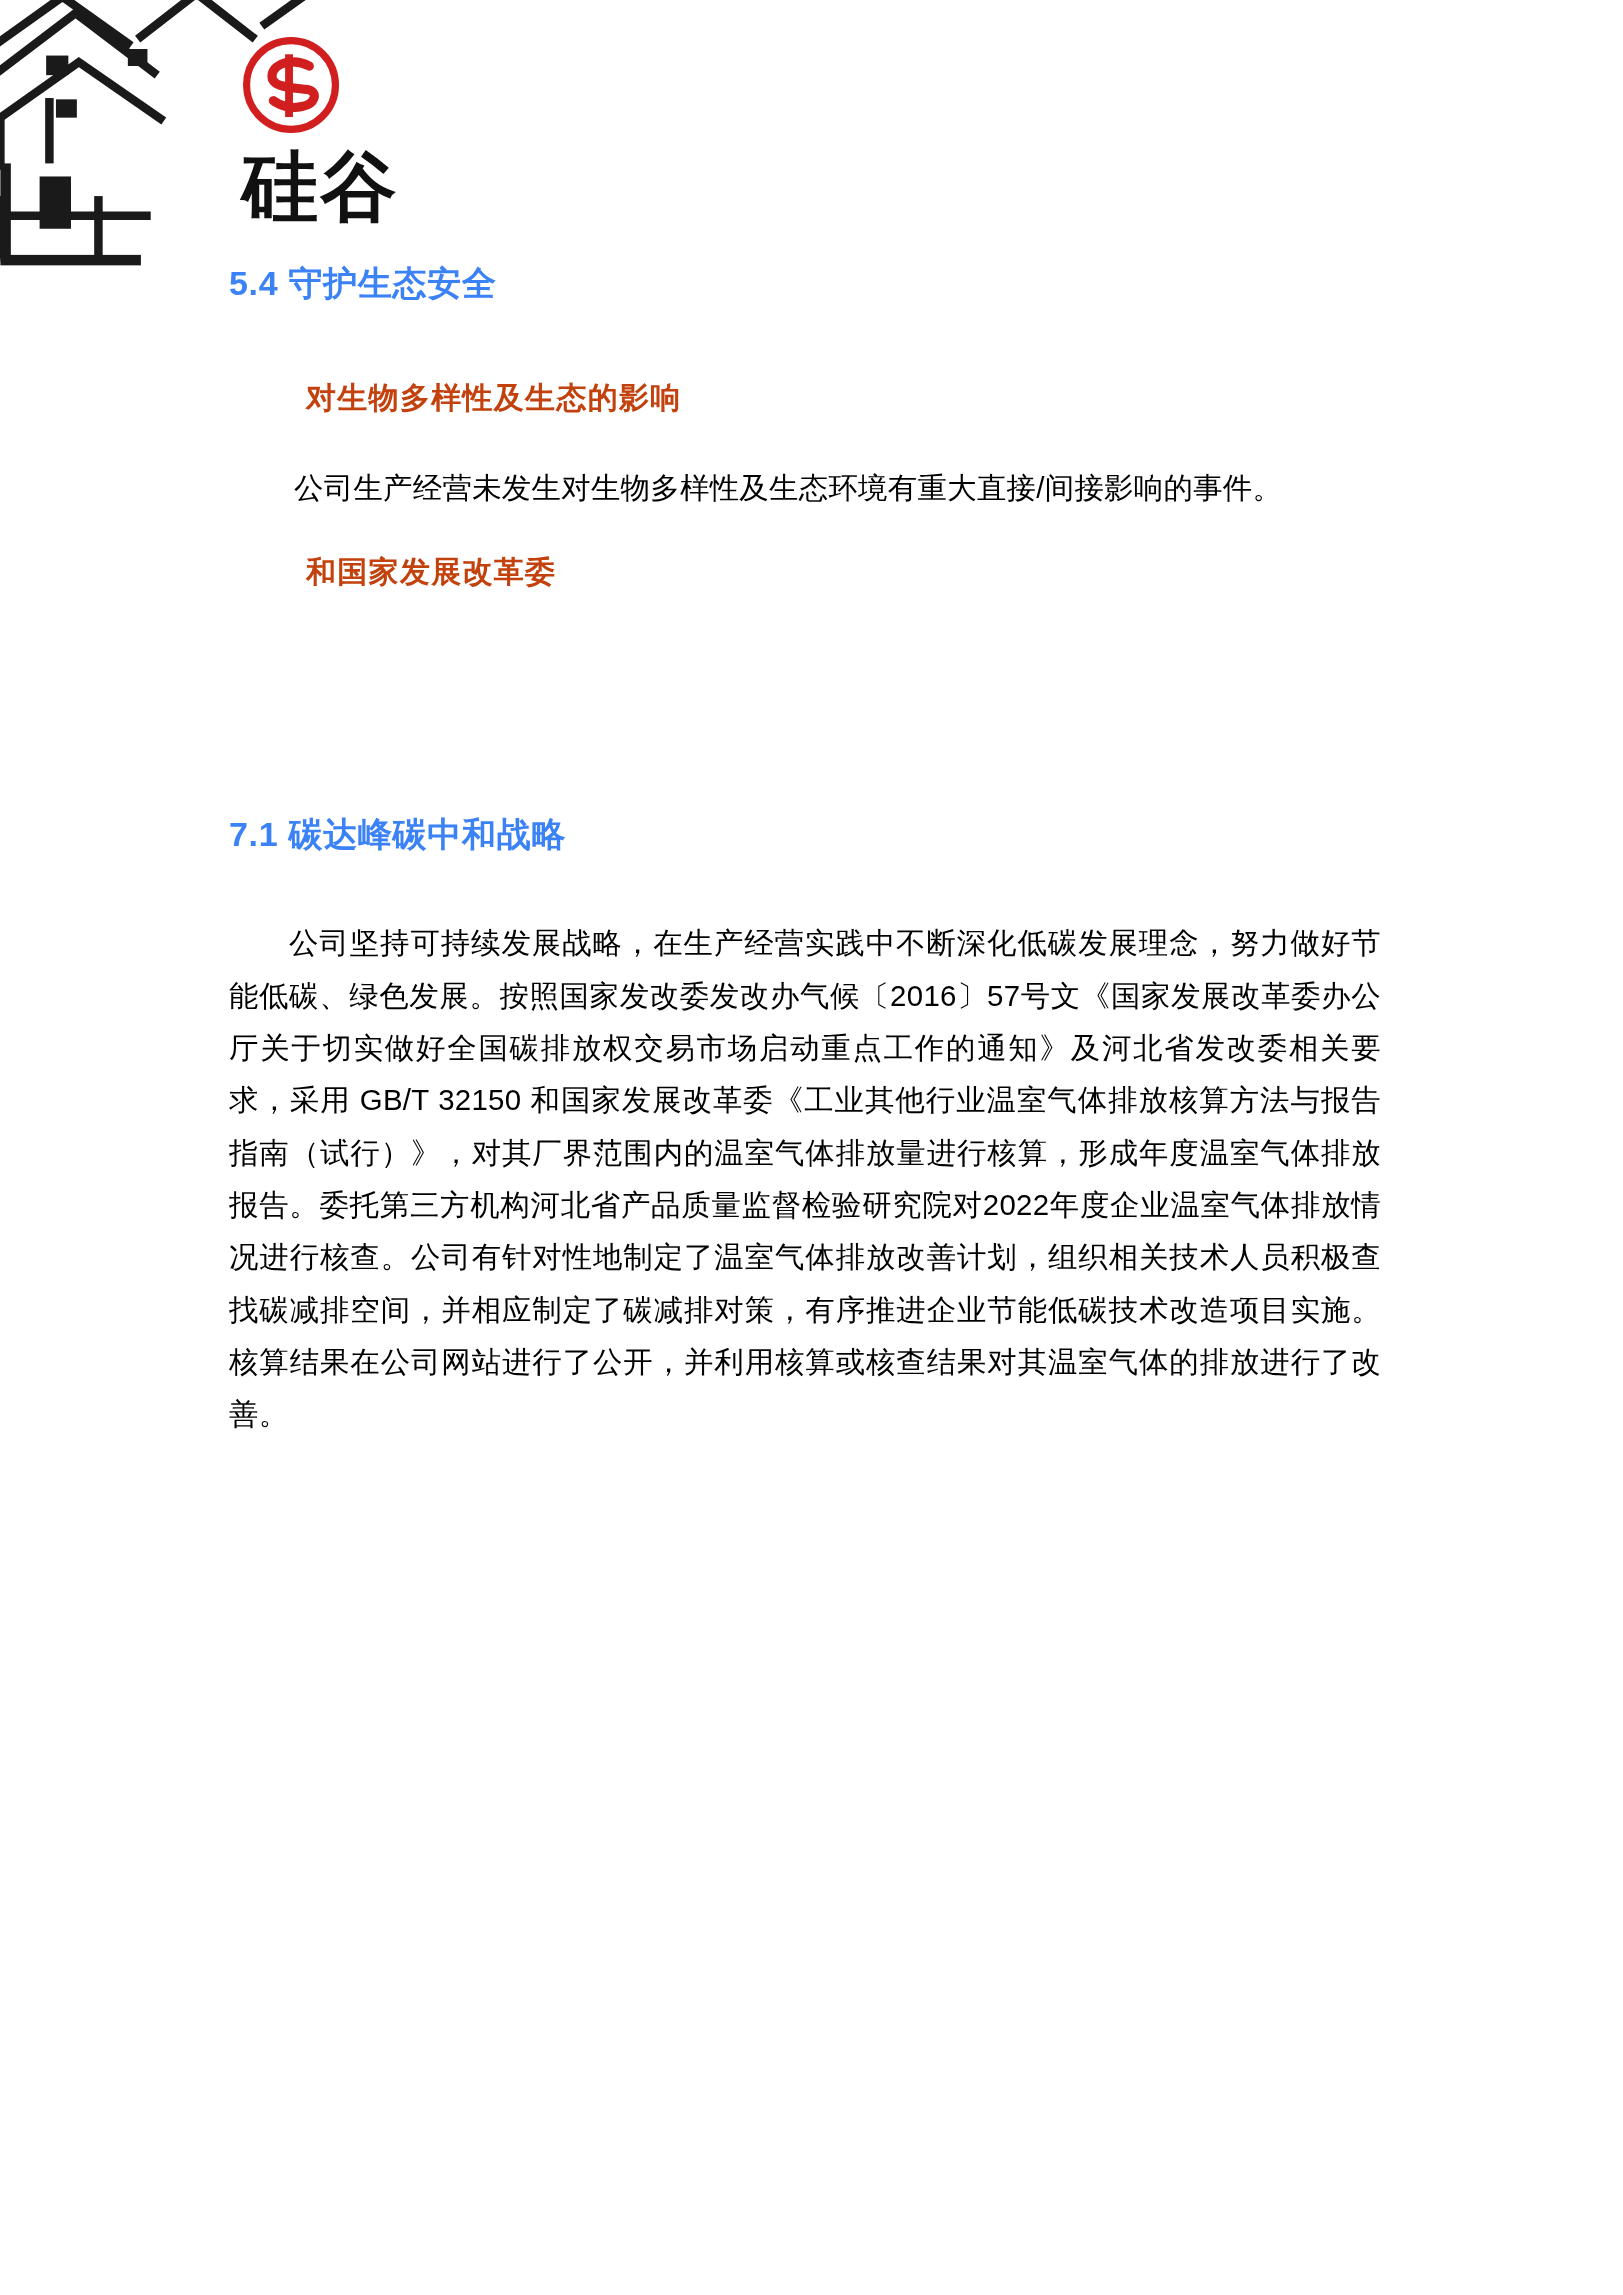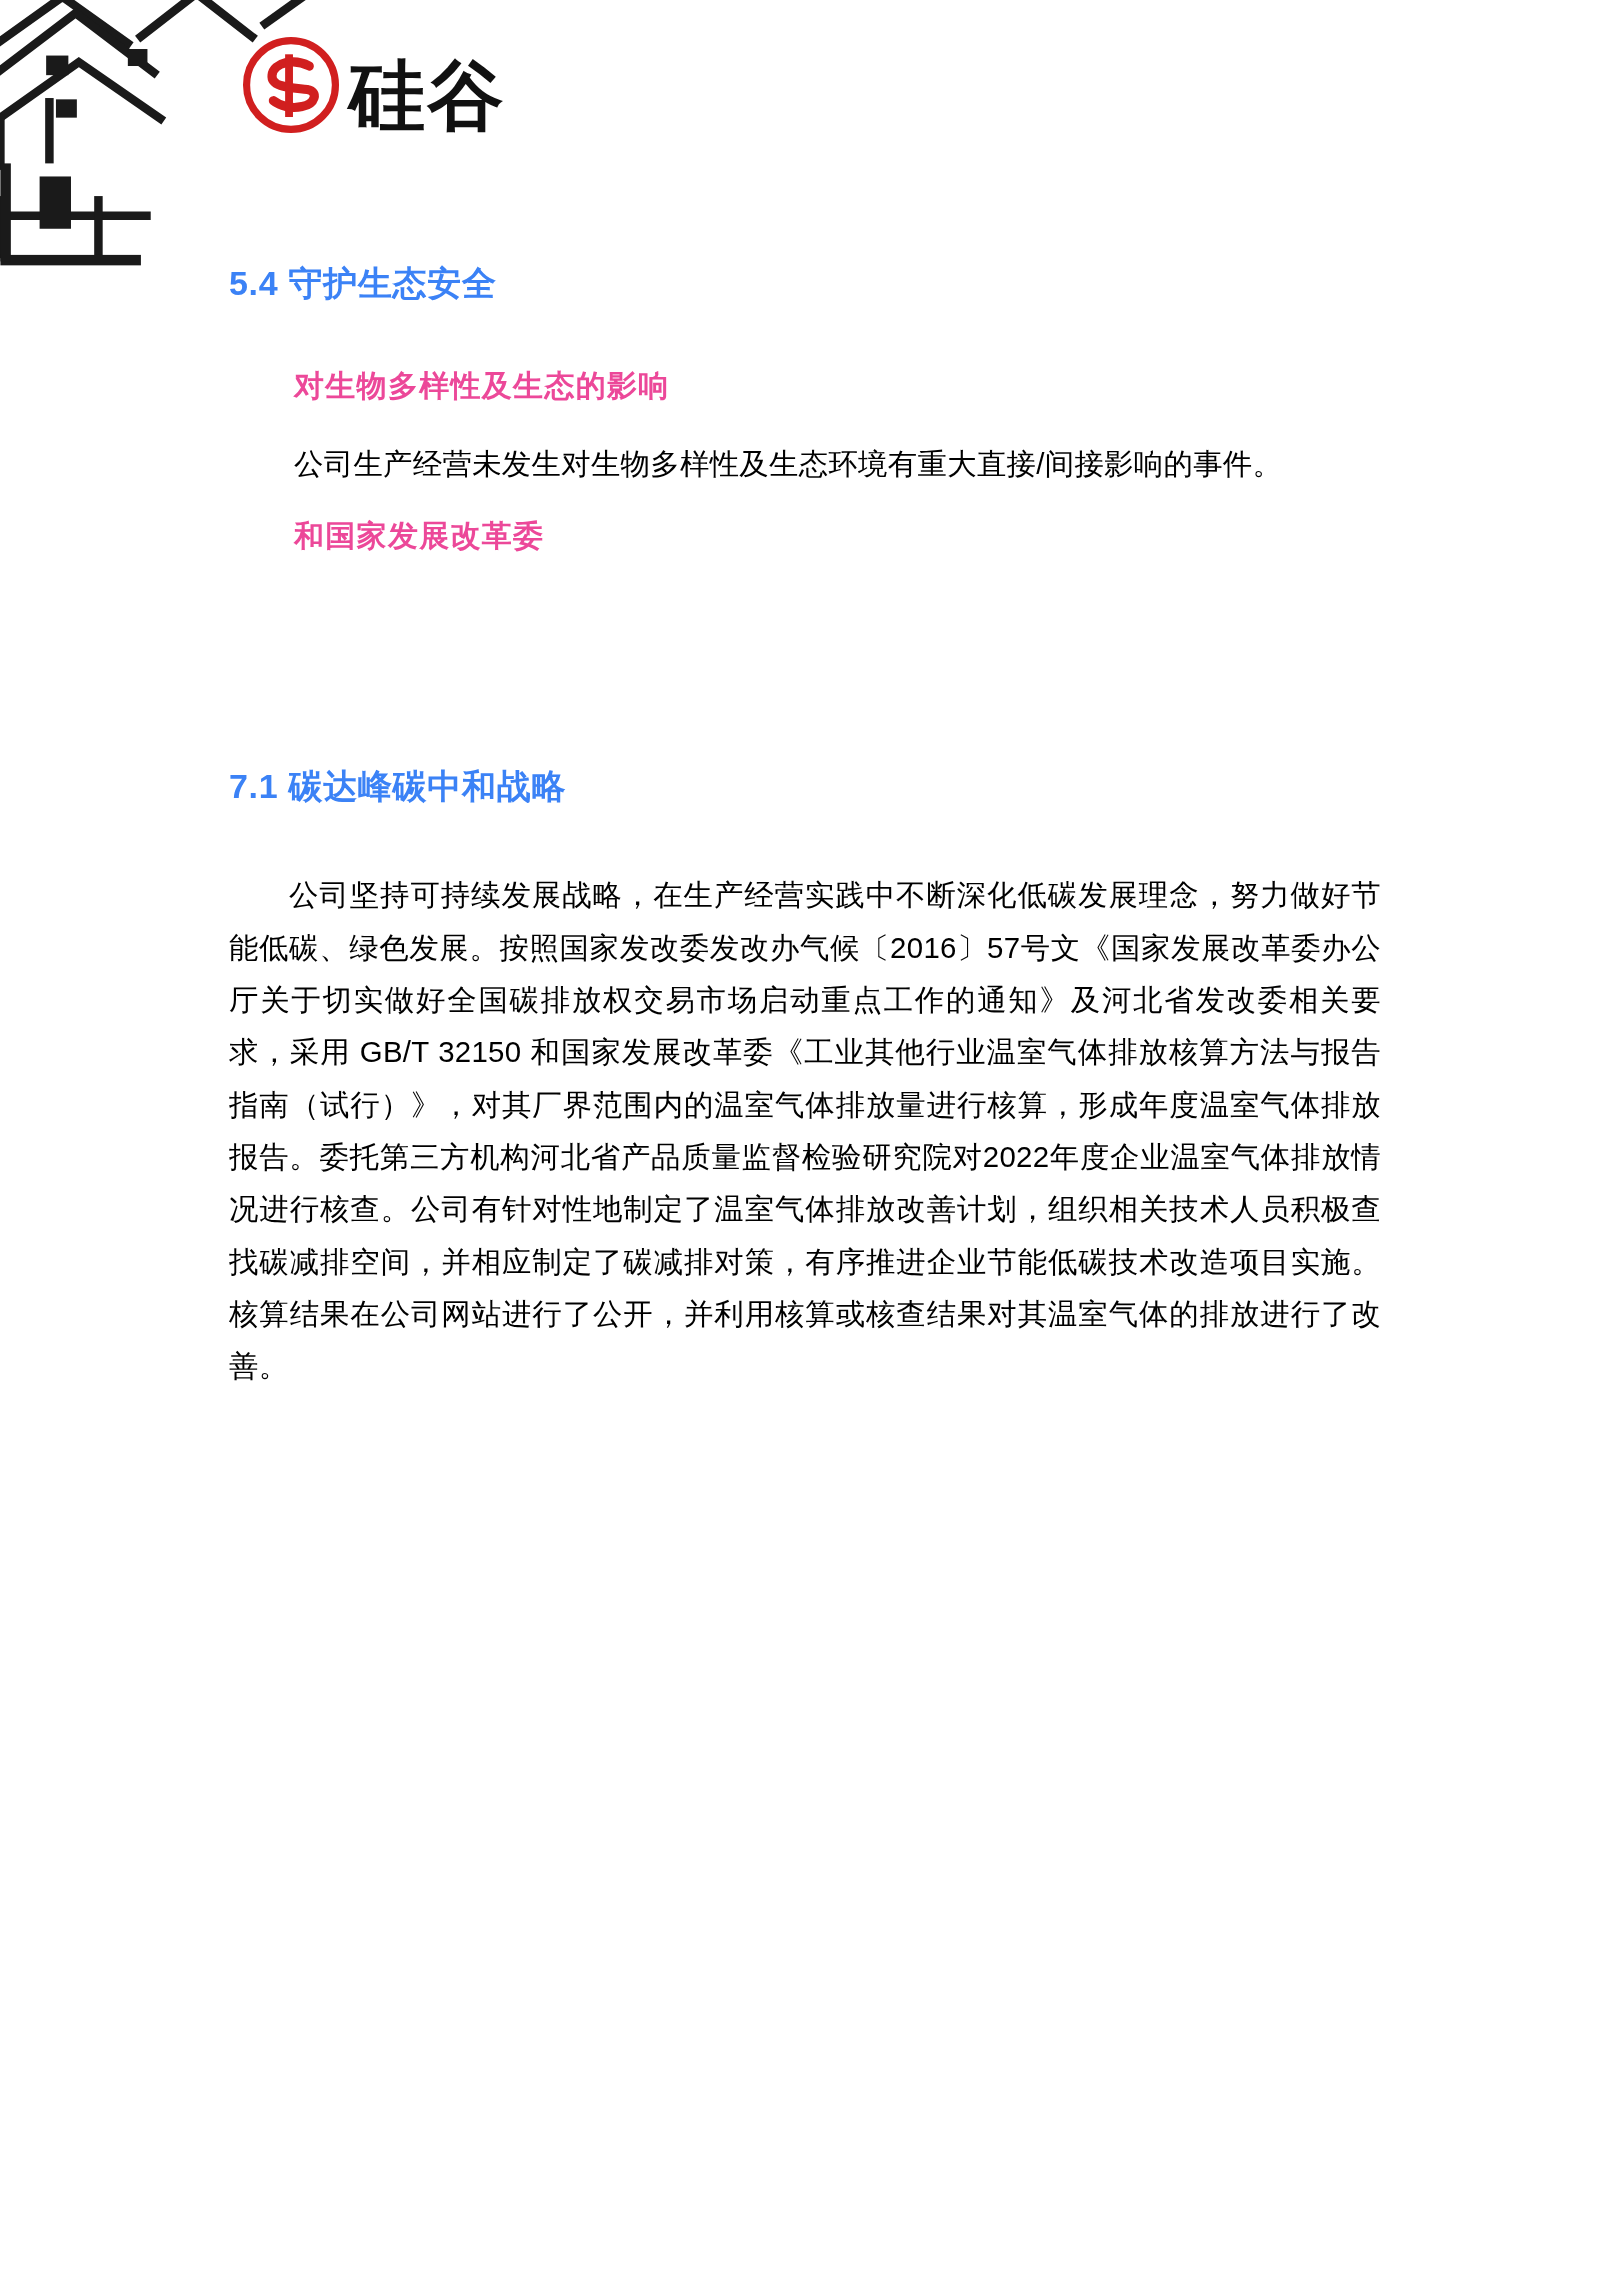--- a/index.html
+++ b/index.html
@@ -23,22 +23,23 @@
     left: 0;
     width: 589px;
     height: 366px;
     pointer-events: none;
   }
   .logo-block {
     position: absolute;
     top: 36px;
     left: 242px;
     display: flex;
-    align-items: flex-end;
-    gap: 9px;
+    align-items: flex-start;
+    gap: 15px;
+    flex-direction: column;
   }
   .logo-mark {
     width: 98px;
     height: 98px;
     position: relative;
   }
   .logo-text {
     font-family: "Liberation Sans", sans-serif;
     font-size: 76px;
     font-weight: bold;
@@ -73,23 +74,23 @@
   }
 
   .sub-block {
     margin-left: 65px;
   }
 
   h3.sub-heading {
     font-family: "Liberation Serif", serif;
     font-size: 30px;
     font-weight: bold;
-    margin: 0;
+    margin: 12px;
     letter-spacing: 1.3px;
-    color: #ec4899;
+    color: #c2410c;
   }
 
   p.body-text {
     font-family: Liberation Sans, sans-serif;
     font-size: 29.4px;
     line-height: 1.78;
     margin: 0;
     text-align: justify;
     color: #000;
     letter-spacing: 0.3px;

